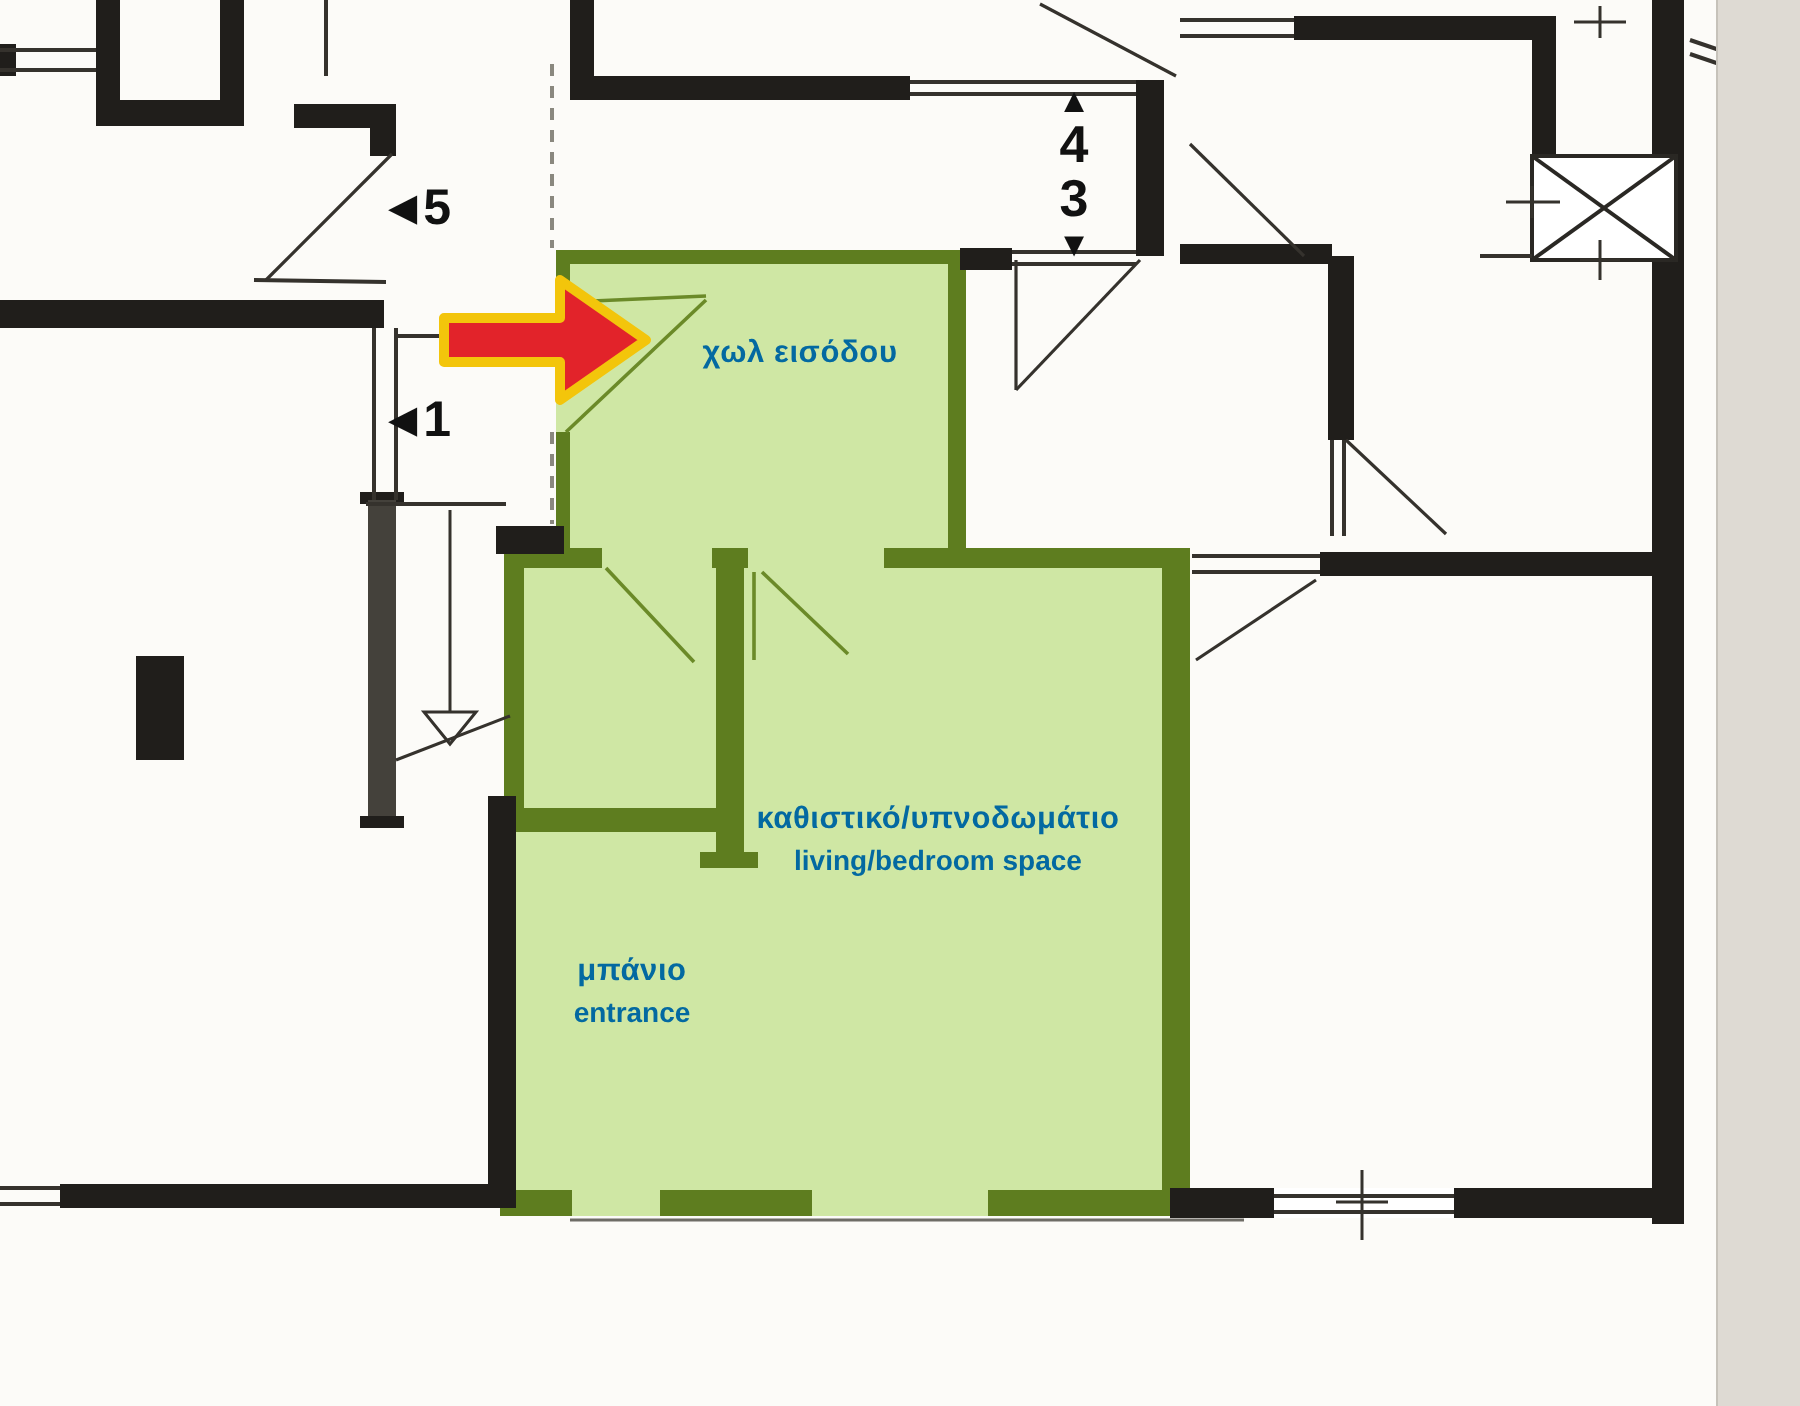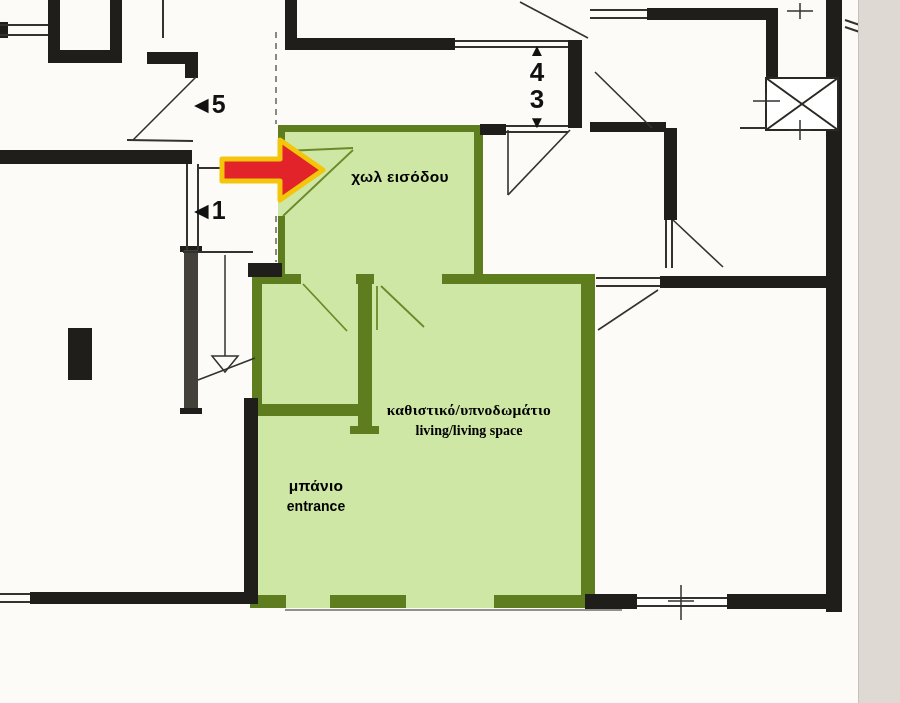--- a/index.html
+++ b/index.html
@@ -7,28 +7,28 @@
     position:relative;width:900px;height:703px;overflow:hidden;
     background:#fcfbf8;
     font-family:"Liberation Sans","DejaVu Sans",sans-serif;
   }
   .plan svg{position:absolute;left:0;top:0;}
   .scan-edge{
     position:absolute;top:0;left:858px;width:42px;height:703px;
     background:#dedad3;border-left:1px solid #c6c2ba;
   }
   .room-label{
-    position:absolute;text-align:center;color:#000000;
+    position:absolute;text-align:center;color:#0369a1;
     font-weight:700;line-height:1.4;pointer-events:none;
   }
   .room-label .greek{font-size:15.5px;letter-spacing:.3px;}
   .room-label .eng{font-size:14px;}
   .lbl-hall{left:312px;top:166px;width:176px;}
   .lbl-bath{left:262px;top:341px;width:92px;}
-  .lbl-living{left:372px;top:399px;width:194px;font-family:Liberation Serif, serif;}
+  .lbl-living{left:372px;top:399px;width:194px;}
   .lbl-kitchen{left:264px;top:475px;width:104px;}
   .marker{
     position:absolute;display:flex;align-items:center;gap:3px;color:#111;
   }
   .marker .tri{font-size:19px;line-height:1;}
   .marker .num{font-size:25px;font-weight:700;line-height:1;}
   .marker-5{left:194px;top:92px;}
   .marker-1{left:194px;top:198px;}
   .marker-col{
     position:absolute;left:513px;top:42px;width:48px;
@@ -176,21 +176,21 @@
     <polygon points="222,159 280,159 280,140 323,170 280,200 280,181 222,181" fill="#e2232a" stroke="#f3c50b" stroke-width="5" stroke-linejoin="round"></polygon>
   </svg>
 
   <div class="scan-edge"></div>
 
   <div class="room-label lbl-hall">
     <div class="greek">χωλ εισόδου</div>
   </div>
   <div class="room-label lbl-living">
     <div class="greek">καθιστικό/υπνοδωμάτιο</div>
-    <div class="eng">living/living space</div>
+    <div class="eng">living/bedroom space</div>
   </div>
   <div class="room-label lbl-kitchen">
     <div class="greek">μπάνιο</div>
     <div class="eng">entrance</div>
   </div>
 
   <div class="marker marker-5">
     <span class="tri">◀</span>
     <span class="num">5</span>
   </div>

